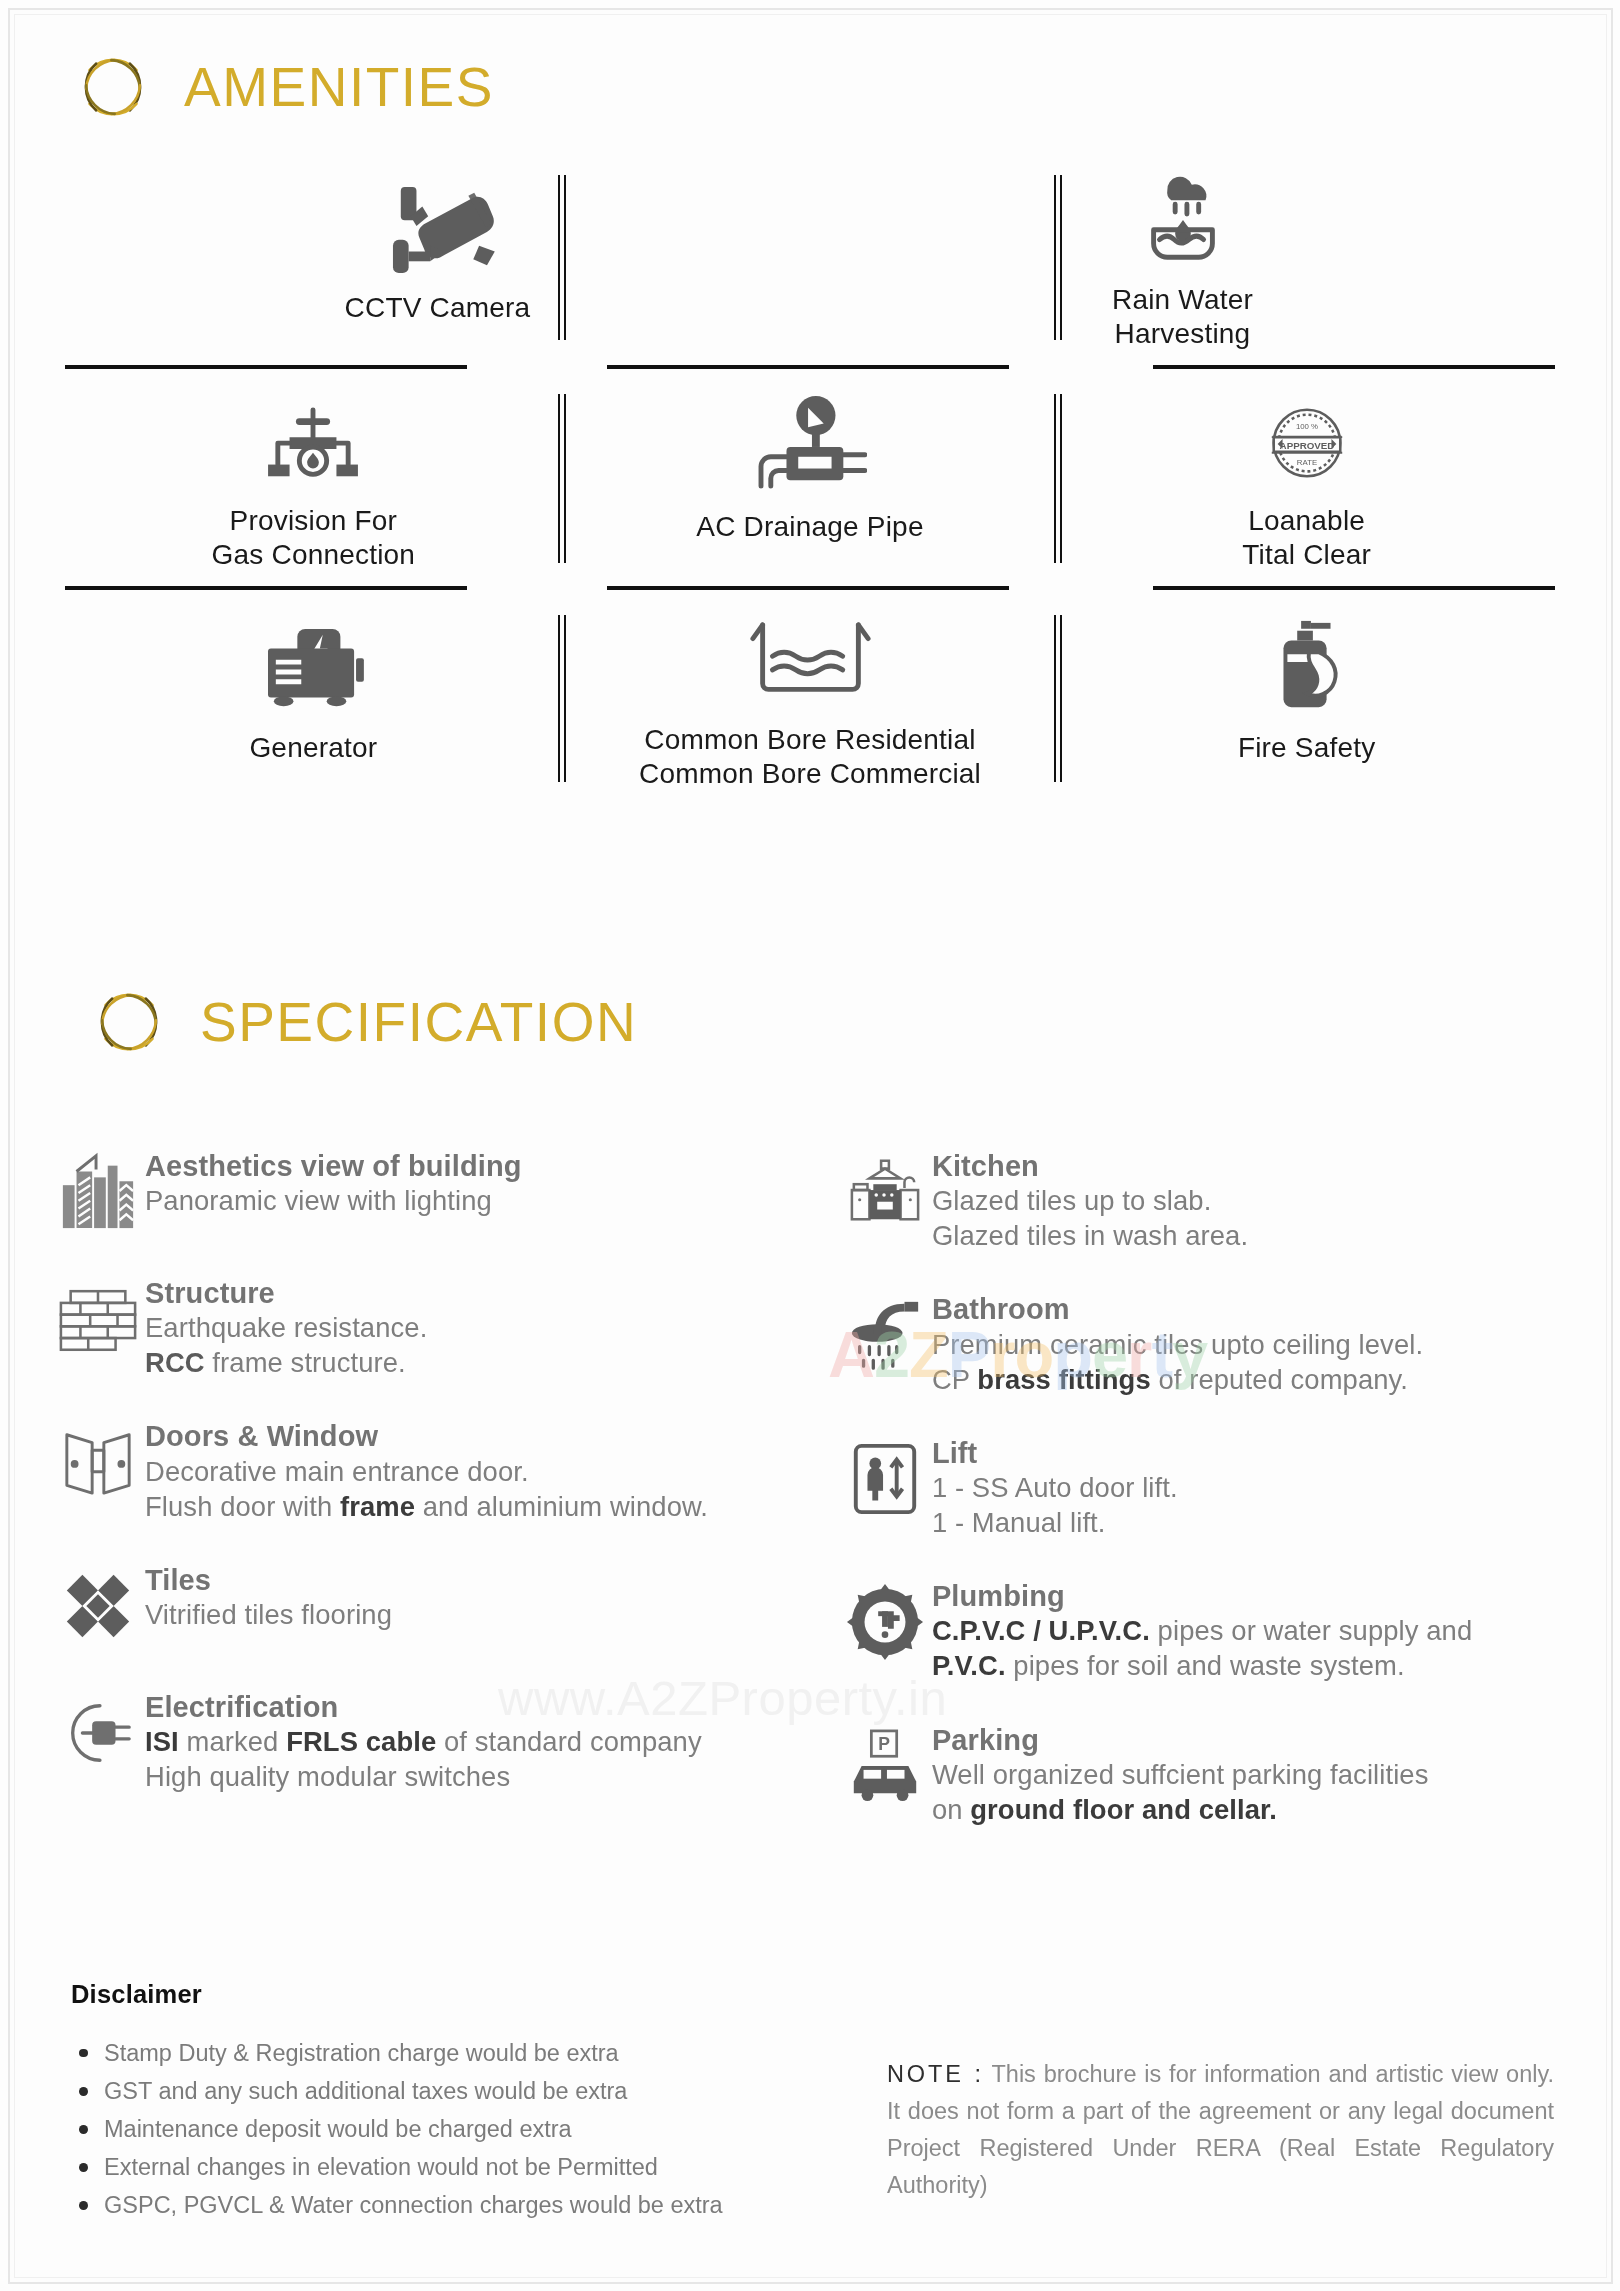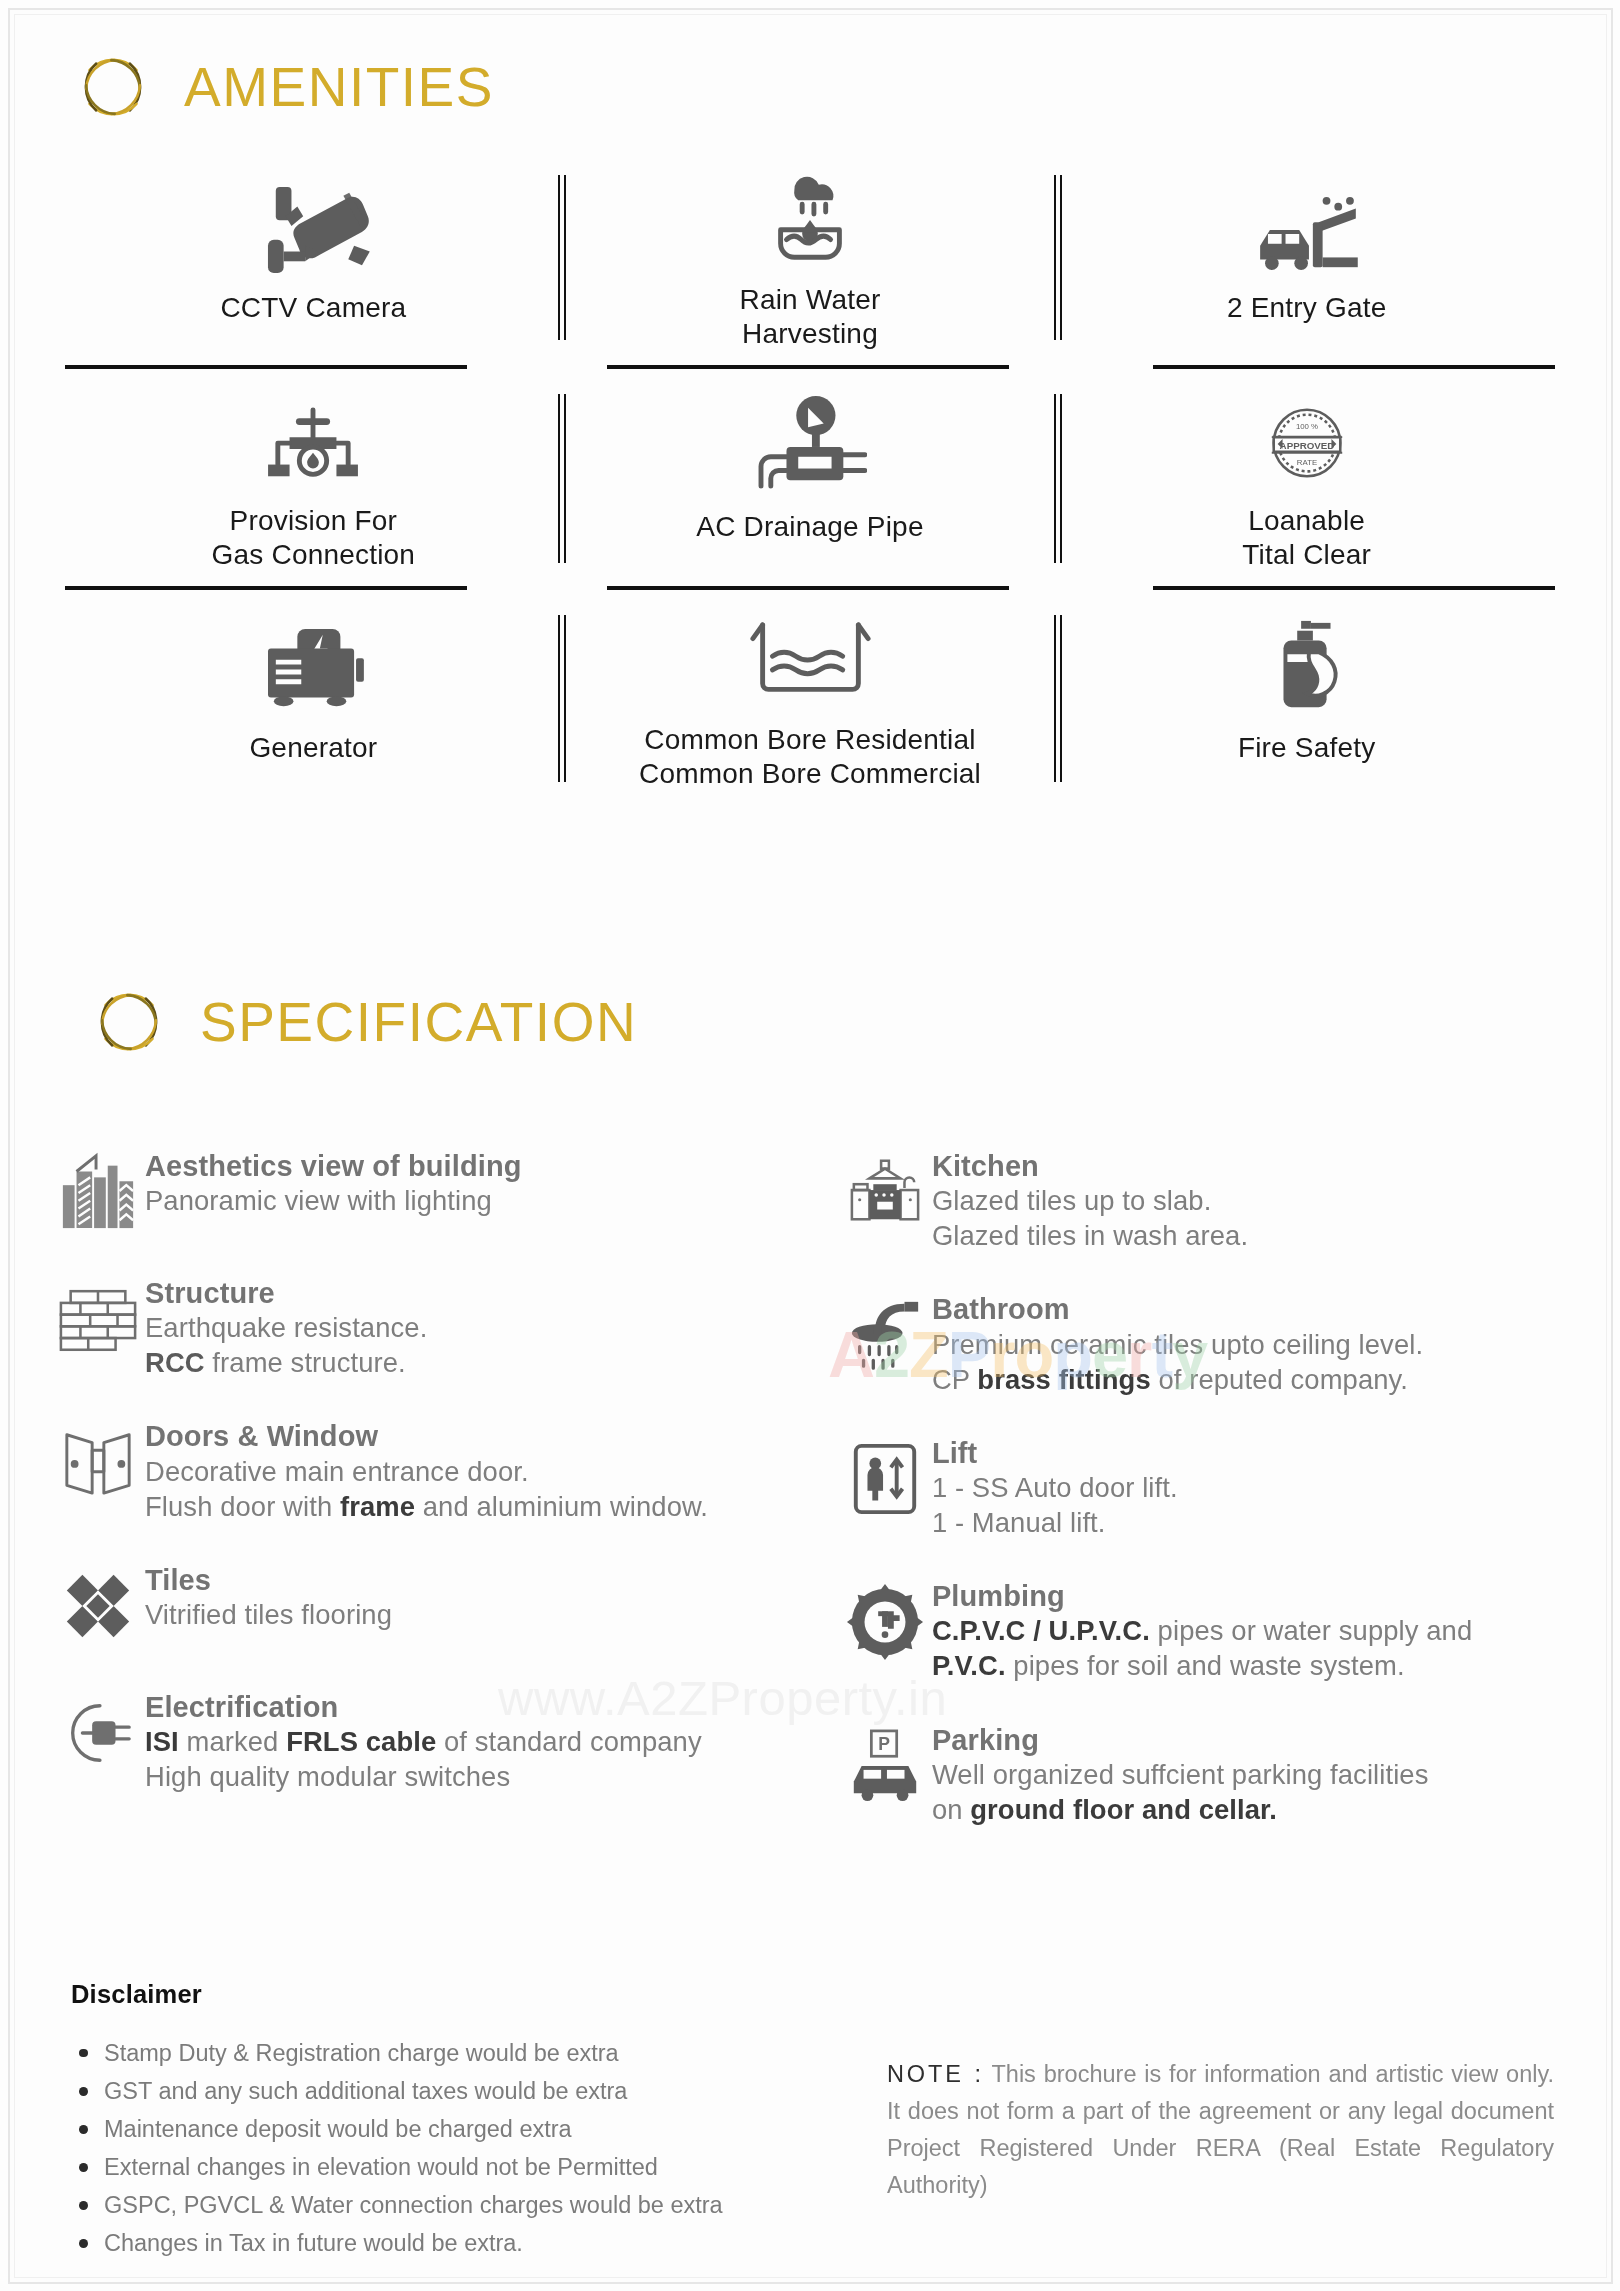--- a/index.html
+++ b/index.html
@@ -144,38 +144,20 @@
             <path d="M44 36 v8 M56 36 v10 M68 36 v8"></path>
             <path d="M52 52 c4 6 8 9 8 14 a8 8 0 0 1 -16 0 c0 -5 4 -8 8 -14z" fill="#5d5d5d" stroke="none"></path>
             <path d="M22 62 h60 v14 a14 14 0 0 1 -14 14 H36 a14 14 0 0 1 -14 -14z"></path>
             <path d="M28 72 q8 -7 15 0 t15 0 t15 0"></path>
           </svg>
         </span>
         <span class="am-label" style="white-space:pre-line">Rain Water
 Harvesting</span>
       </div>
 
-      <div class="am-cell">
-        <span class="am-icon">
-          <svg width="106" height="82" viewBox="0 0 108 84" fill="#5d5d5d">
-            <circle cx="74" cy="8" r="4"></circle>
-              <circle cx="86" cy="14" r="4"></circle>
-              <circle cx="98" cy="8" r="4"></circle>
-            <path d="M66 30 l38 -14 v10 l-38 14z"></path>
-            <rect x="60" y="30" width="10" height="46" rx="2"></rect>
-            <path d="M6 54 l10 -16 h30 l10 16 v14 H6z"></path>
-            <circle cx="18" cy="72" r="7" fill="#5d5d5d"></circle>
-            <circle cx="48" cy="72" r="7" fill="#5d5d5d"></circle>
-            <rect x="14" y="42" width="14" height="10" fill="#fdfdfd"></rect>
-            <rect x="32" y="42" width="14" height="10" fill="#fdfdfd"></rect>
-            <rect x="70" y="66" width="36" height="10"></rect>
-          </svg>
-        </span>
-        <span class="am-label">2 Entry Gate</span>
-      </div>
 
       <div class="vsep" style="left:33.1%; height:165px;">
           <i class="a"></i>
           <i class="b"></i>
         </div>
       <div class="vsep" style="left:66.4%; height:165px;">
           <i class="a"></i>
           <i class="b"></i>
         </div>
     </div>
@@ -532,21 +514,20 @@
   <div class="wm" id="wm-url">www.A2ZProperty.in</div>
 
   <div id="disclaimer">
     <h4>Disclaimer</h4>
     <ul>
       <li>Stamp Duty &amp; Registration charge would be extra</li>
       <li>GST and any such additional taxes would be extra</li>
       <li>Maintenance deposit would be charged extra</li>
       <li>External changes in elevation would not be Permitted</li>
       <li>GSPC, PGVCL &amp; Water connection charges would be extra</li>
-      <li>Changes in Tax in future would be extra.</li>
     </ul>
   </div>
 
   <div id="note">
     <p><span class="nlabel">NOTE :</span> <span>This brochure is for information and artistic view only.  It does not form a part of the agreement or any legal document Project Registered Under RERA (Real Estate Regulatory Authority)</span></p>
   </div>
 
 </div>
 
 

